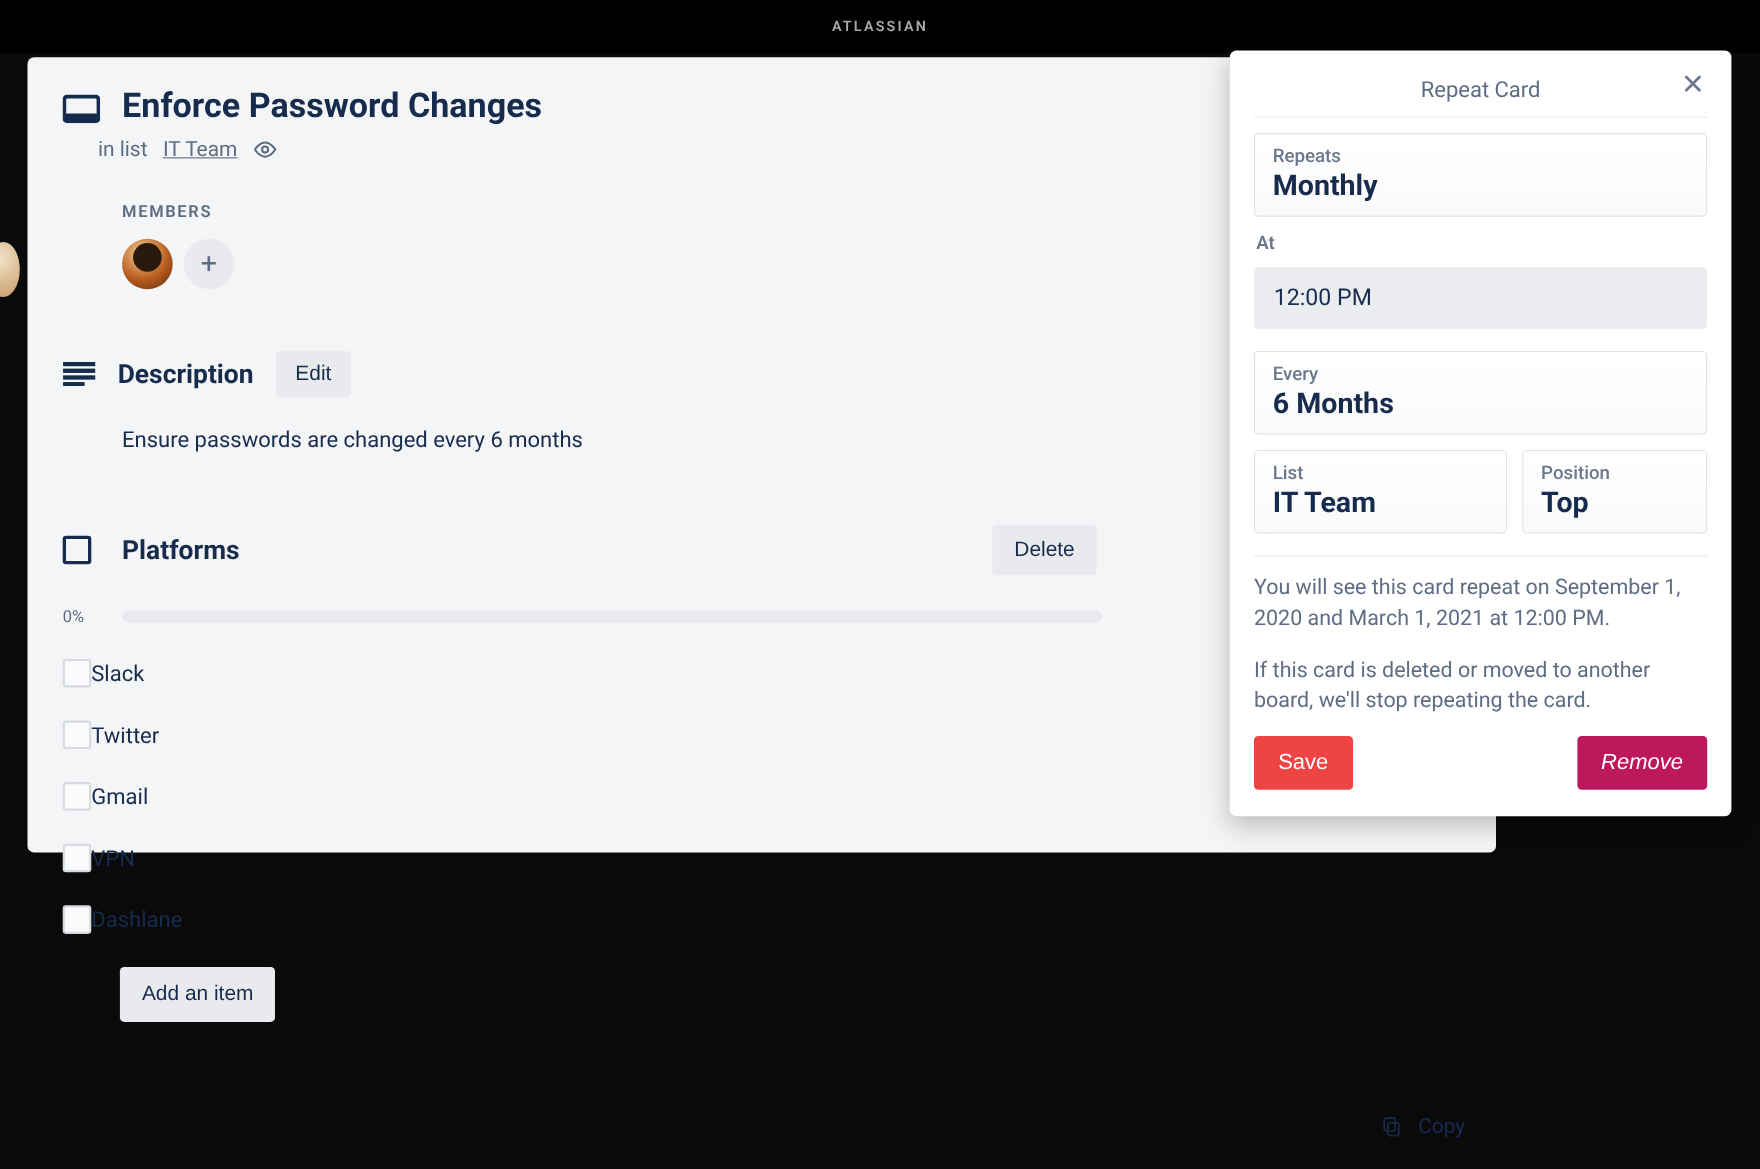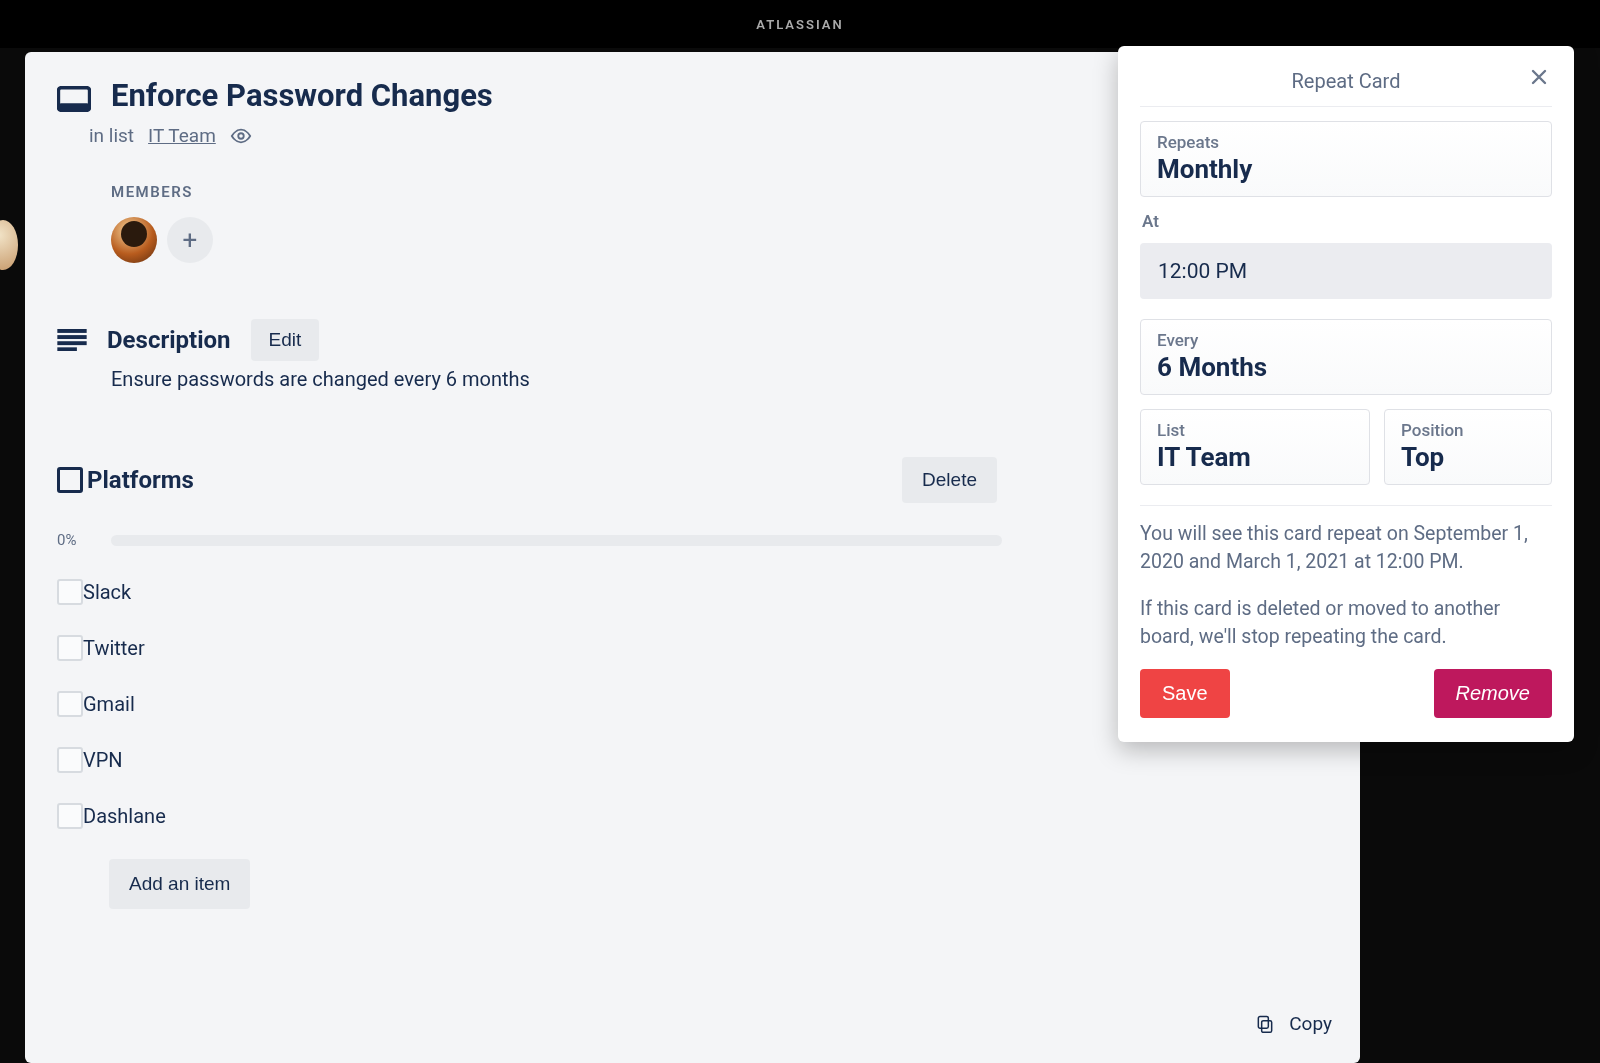--- a/index.html
+++ b/index.html
@@ -29,21 +29,21 @@
     width: 30px;
     height: 50px;
     border-radius: 50%;
     background: radial-gradient(circle at 35% 30%, #f2e4c8, #c79a6b);
   }
   .card-back {
     position: absolute;
     left: 25px;
     top: 52px;
     width: 1335px;
-    height: 1011px;
+    height: 723px;
     background: #f4f5f7;
     border-radius: 6px;
     padding: 24px 32px;
   }
   .title-row { display: flex; align-items: flex-start; gap: 20px; }
   .card-icon {
     width: 34px; height: 26px; margin-top: 10px;
   }
   .card-title {
     font-size: 31px;
@@ -87,28 +87,28 @@
   .desc-header {
     display: flex; align-items: center; gap: 20px; margin-top: 56px;
   }
   .desc-icon { width: 30px; height: 22px; fill:#172b4d; }
   .desc-title { font-size: 24px; font-weight: 700; color: #172b4d; }
   .edit-btn {
     background: #e8eaed; border:none; padding: 10px 18px;
     font-size: 19px; color:#172b4d; border-radius:4px; cursor:pointer;
   }
   .desc-text {
-    margin-left: 54px; margin-top: 6px; font-size: 20px; color:#172b4d;
+    margin-left: 54px; margin-top: 26px; font-size: 20px; color:#172b4d;
   }
   .checklist-header {
     display:flex; align-items:center; margin-top: 66px;
     justify-content: space-between;
     width: 940px;
   }
-  .checklist-left { display:flex; align-items:center; gap:4px; }
+  .checklist-left { display:flex; align-items:center; gap:28px; }
   .check-icon {
     width: 26px; height: 26px; border: 3px solid #172b4d; border-radius:3px;
   }
   .checklist-title { font-size: 24px; font-weight:700; color:#172b4d; }
   .delete-btn {
     background:#e8eaed; border:none; padding:12px 20px;
     font-size:19px; color:#172b4d; border-radius:4px; cursor:pointer;
   }
   .progress-row {
     display:flex; align-items:center; gap:20px; margin-top:28px;

